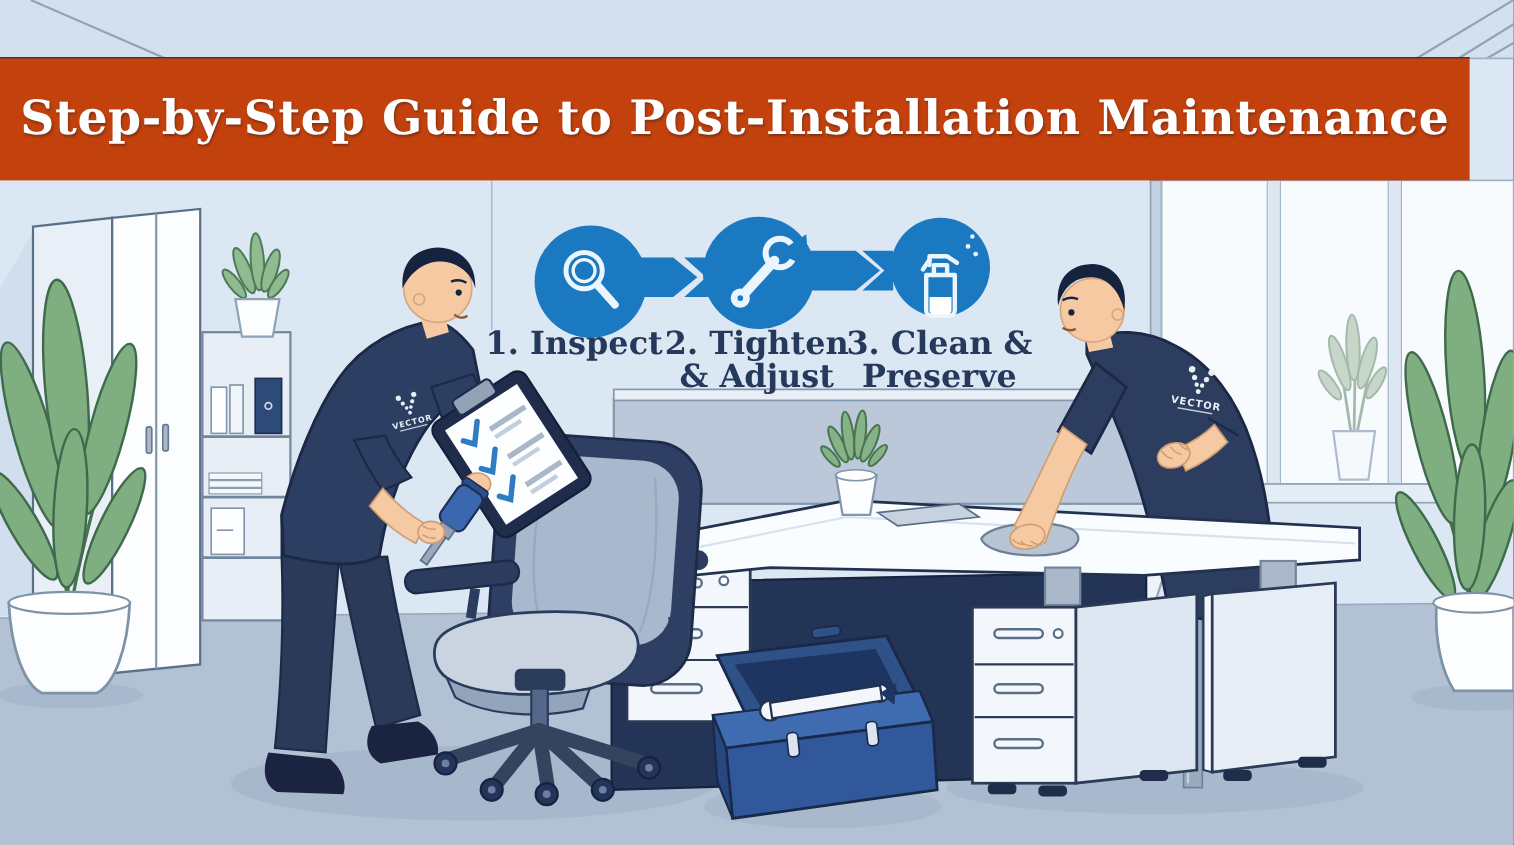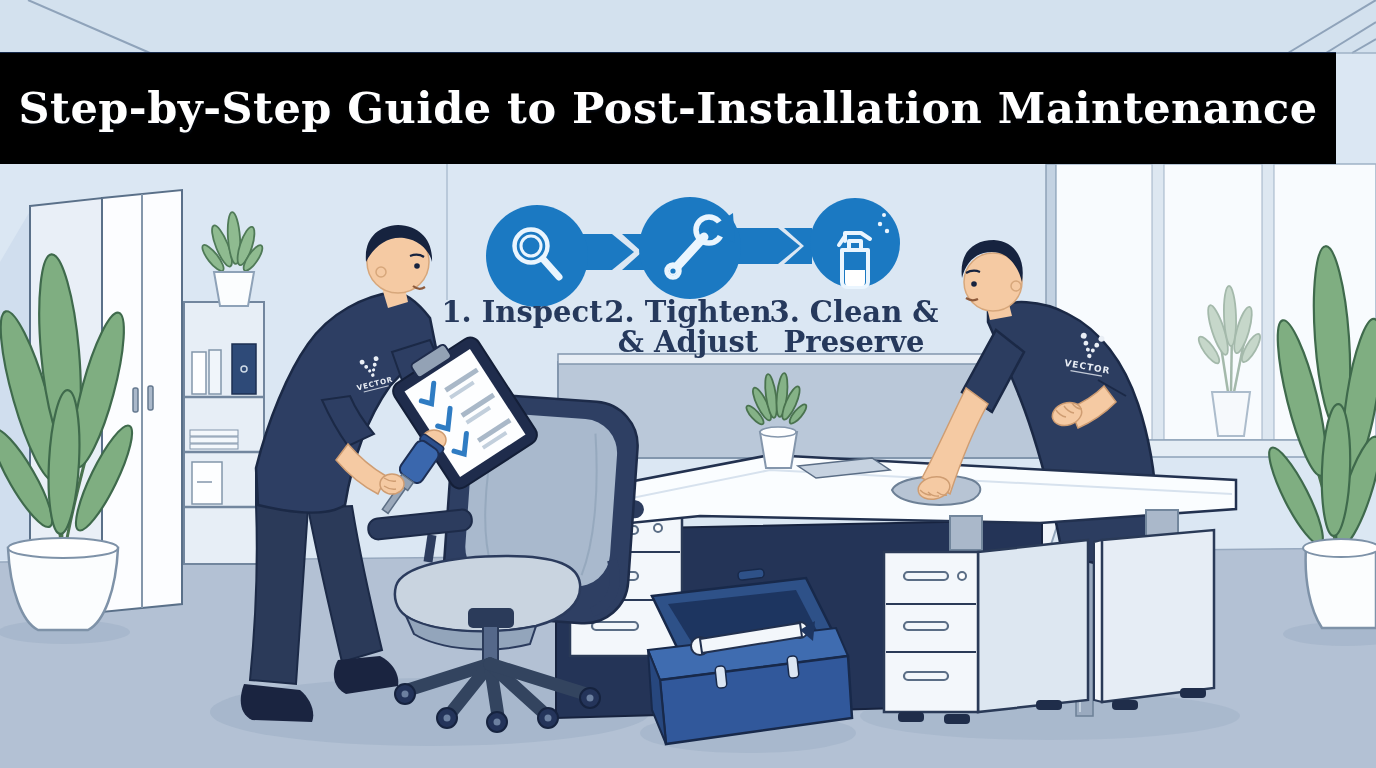--- a/index.html
+++ b/index.html
@@ -1,19 +1,19 @@
 <!DOCTYPE html>
 <html><head>
 <meta charset="utf-8">
 <style>
   html,body{margin:0;padding:0;background:#2a3448;}
   .stage{position:relative;width:1376px;height:768px;overflow:hidden;
          font-family:"DejaVu Serif","Liberation Serif",serif;background:#dbe7f3;}
   .scene-svg{position:absolute;left:0;top:0;width:1376px;height:768px;display:block;}
-  .banner{position:absolute;left:0;top:52px;width:1336px;height:112px;background:#000000;
+  .banner{position:absolute;left:0;top:52px;width:1336px;height:112px;background:#c2410c;
           display:flex;align-items:center;justify-content:center;box-shadow:0 1px 0 #16294a inset;}
   .banner-title{color:#ffffff;font-weight:bold;font-size:43px;letter-spacing:.5px;white-space:nowrap;
           text-shadow:1px 2px 2px rgba(10,20,40,.35);}
   .step-label{font-family:"DejaVu Serif","Liberation Serif",serif;font-weight:bold;fill:#26395c;}
 </style>
 </head>
 <body>
 
 <div class="stage">
 

